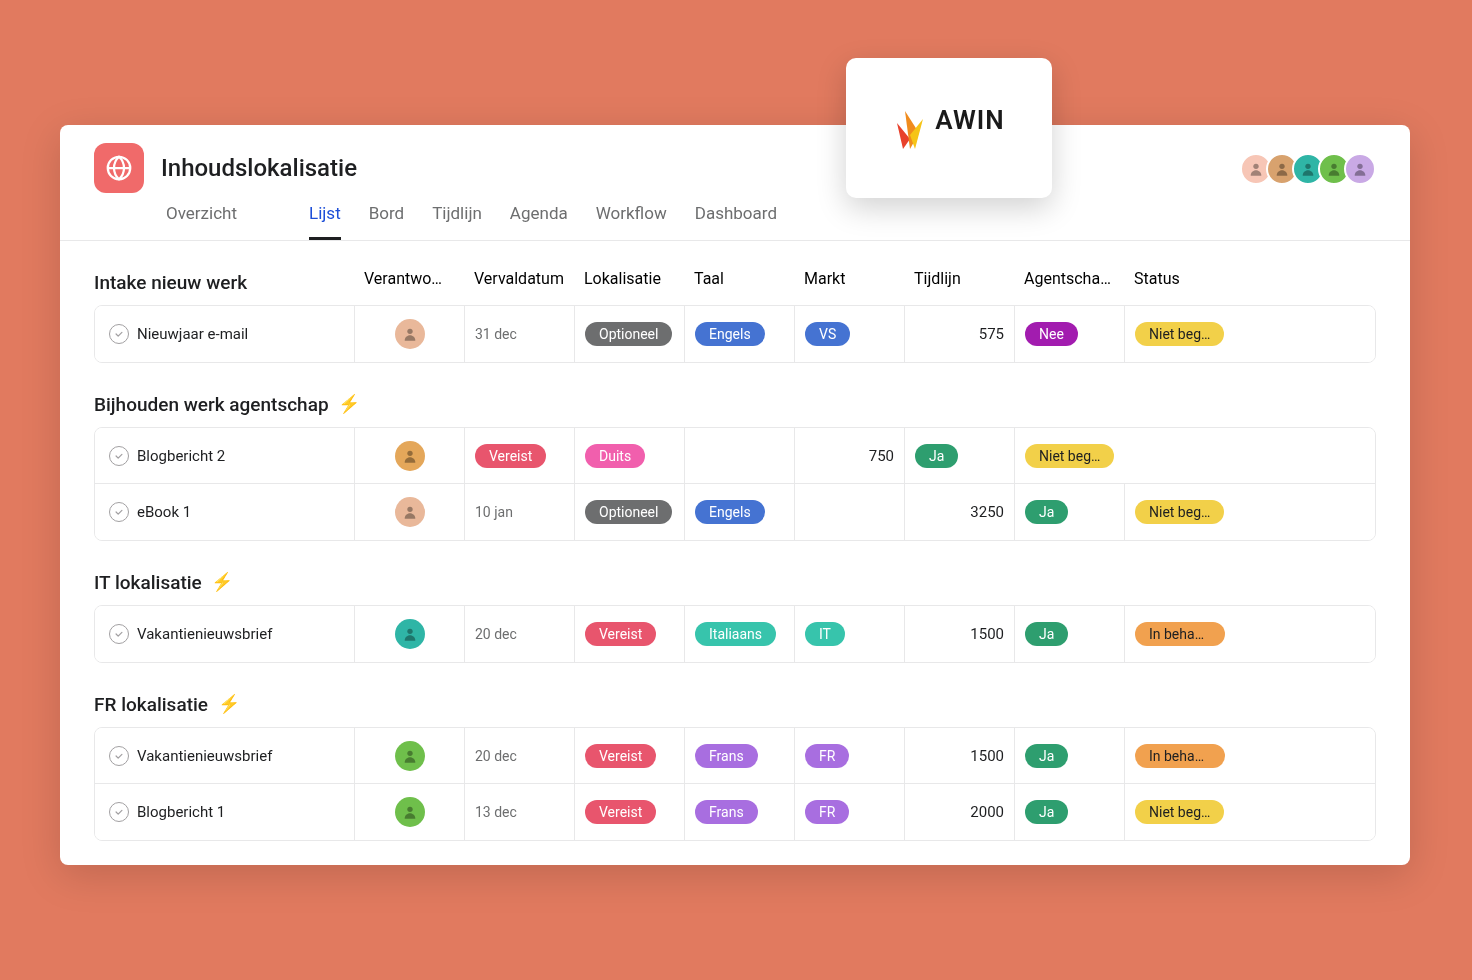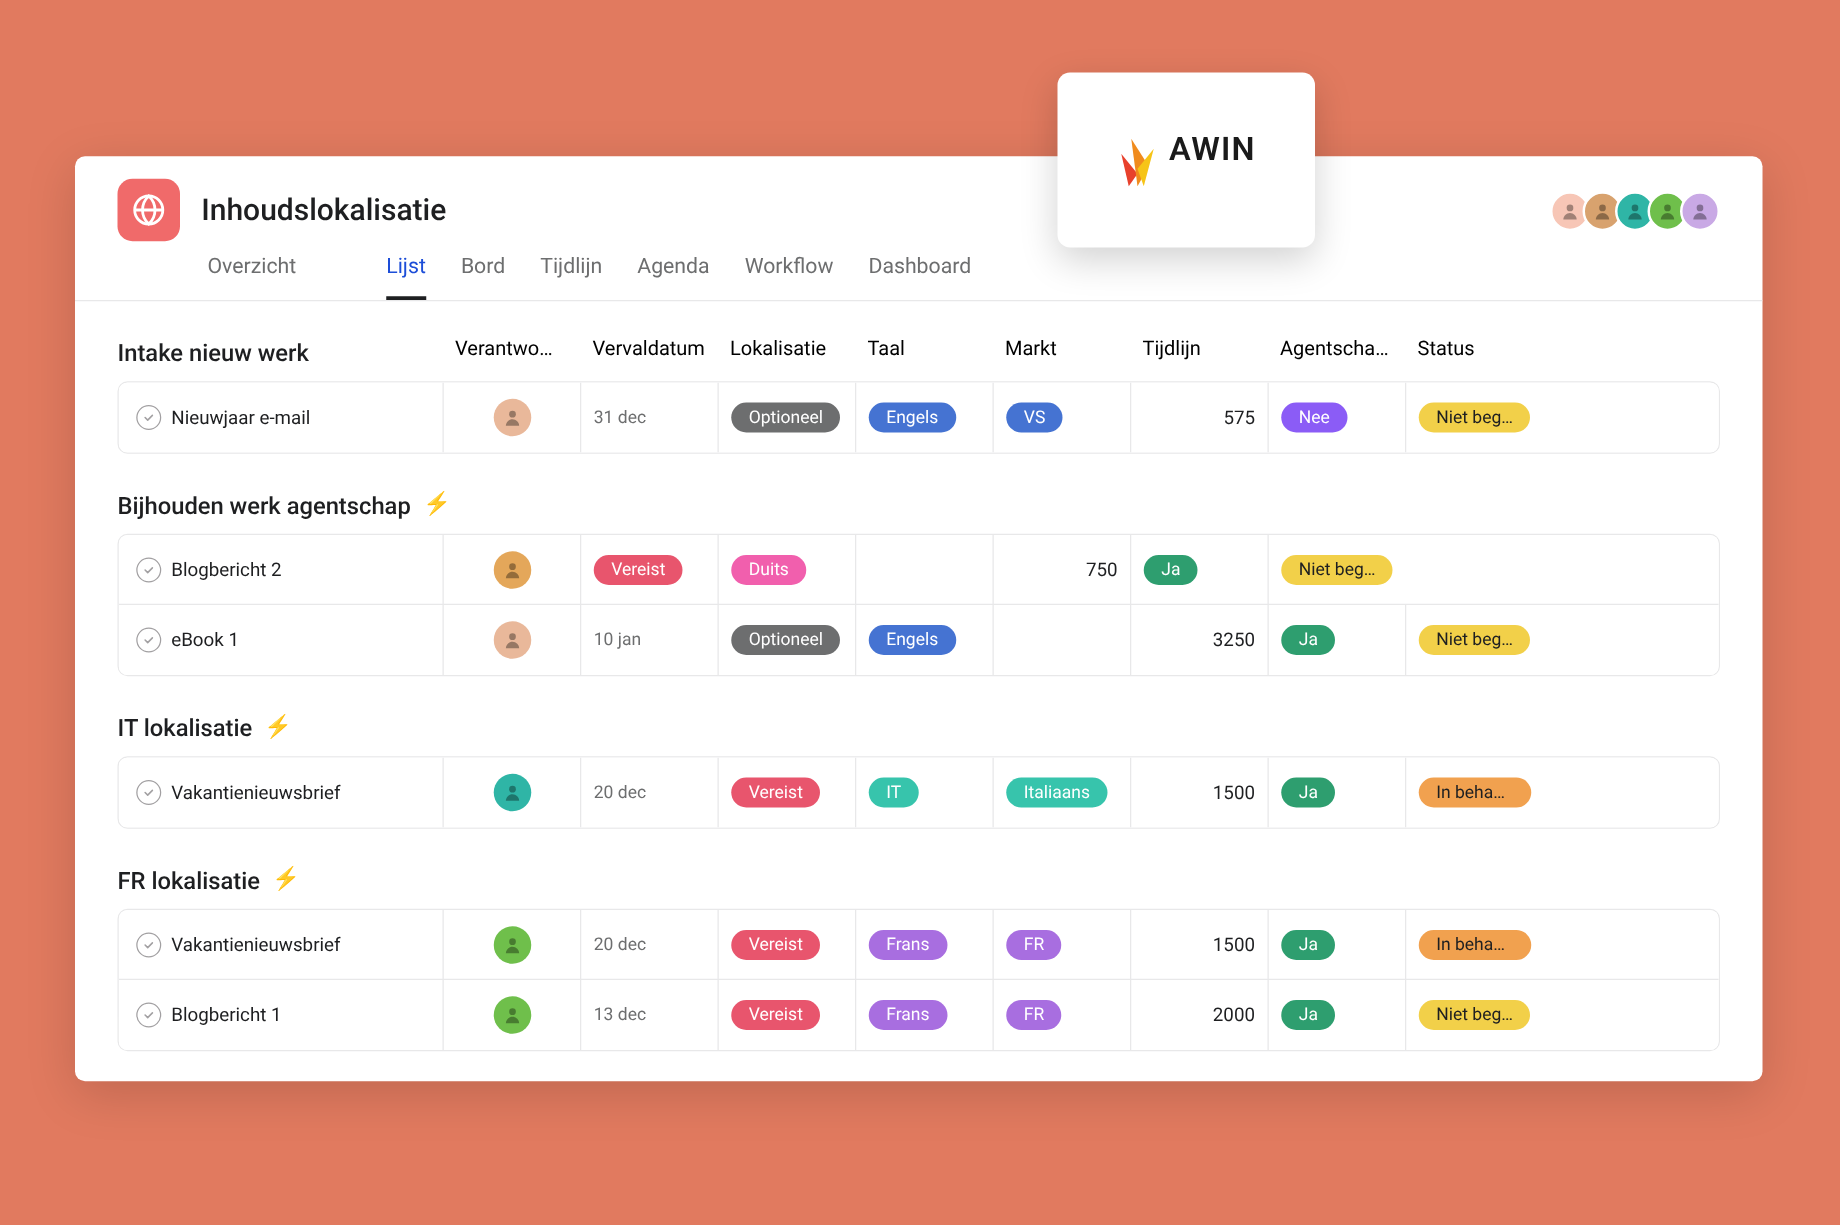--- a/index.html
+++ b/index.html
@@ -327,21 +327,21 @@
       <div class="cell">
               <span class="pill" style="background:#4573d2">Engels</span>
             </div>
       <div class="cell">
               <span class="pill" style="background:#4573d2">VS</span>
             </div>
       <div class="cell right">
               <span>575</span>
             </div>
       <div class="cell">
-              <span class="pill" style="background:#8b5cf6">Nee</span>
+              <span class="pill" style="background:#a21caf">Nee</span>
             </div>
       <div class="cell">
               <span class="pill dark" style="background:#f2d049">Niet beg…</span>
             </div>
     </div>
         </div>
       </div>
       <div class="section">
         <div class="section-header">
       <span class="section-title">Bijhouden werk agentschap</span>
@@ -444,24 +444,24 @@
                 </svg>
         </span>
       </div>
       <div class="cell">
               <span class="date">20 dec</span>
             </div>
       <div class="cell">
               <span class="pill" style="background:#e8556d">Vereist</span>
             </div>
       <div class="cell">
+              <span class="pill" style="background:#37c4ac">Italiaans</span>
+            </div>
+      <div class="cell">
               <span class="pill" style="background:#37c4ac">IT</span>
-            </div>
-      <div class="cell">
-              <span class="pill" style="background:#37c4ac">Italiaans</span>
             </div>
       <div class="cell right">
               <span>1500</span>
             </div>
       <div class="cell">
               <span class="pill" style="background:#2e9e6f">Ja</span>
             </div>
       <div class="cell">
               <span class="pill dark" style="background:#f1a14f">In behan…</span>
             </div>

